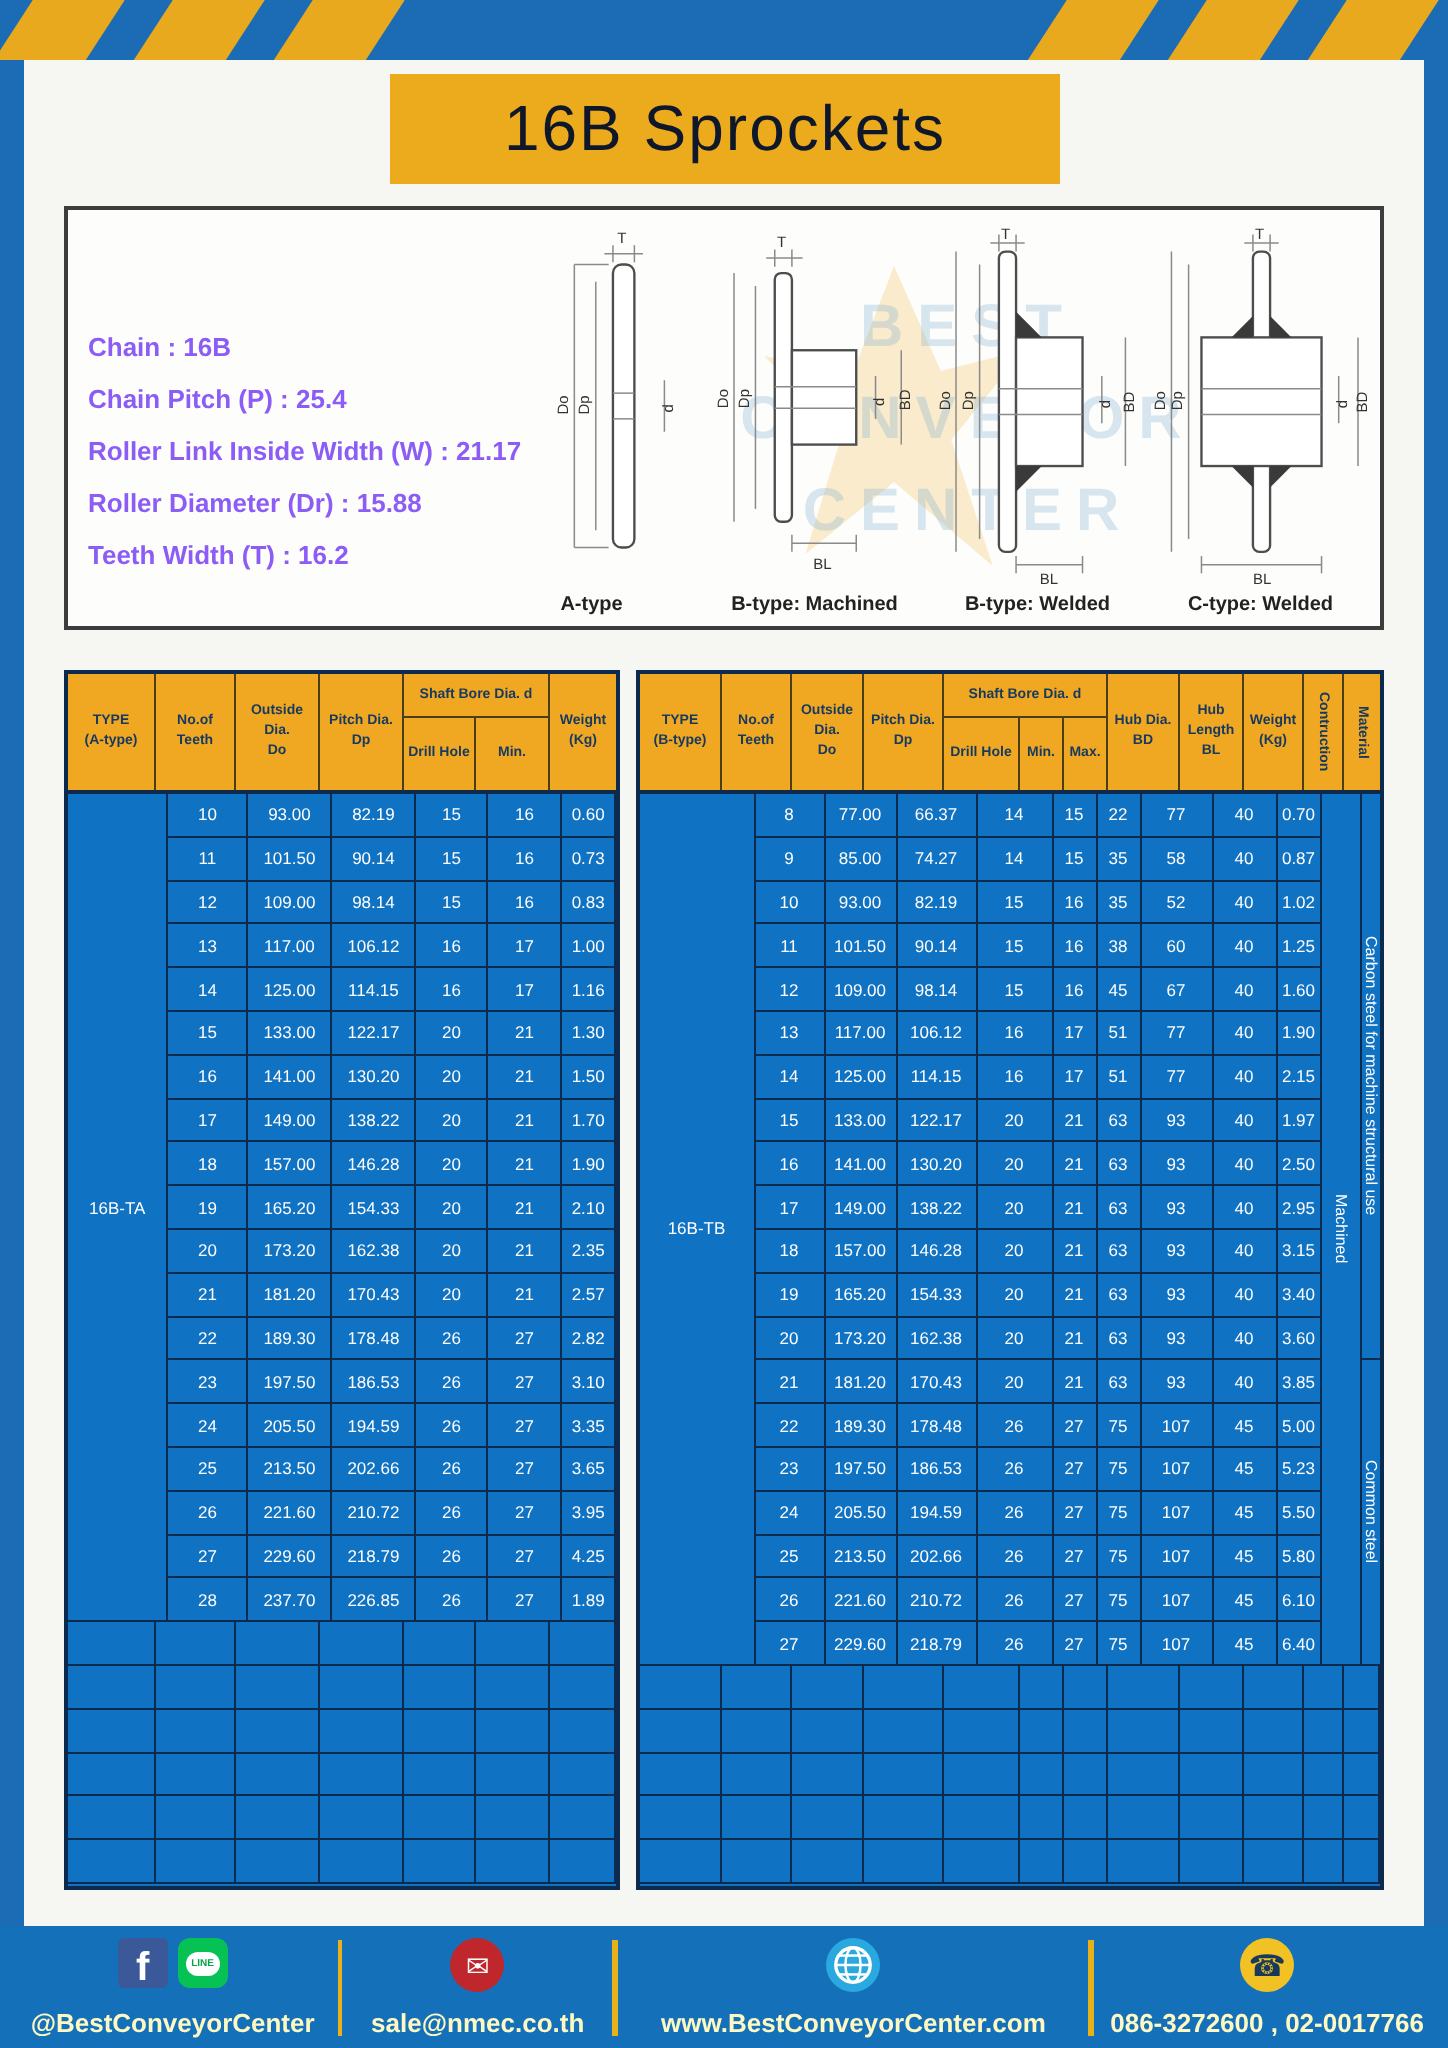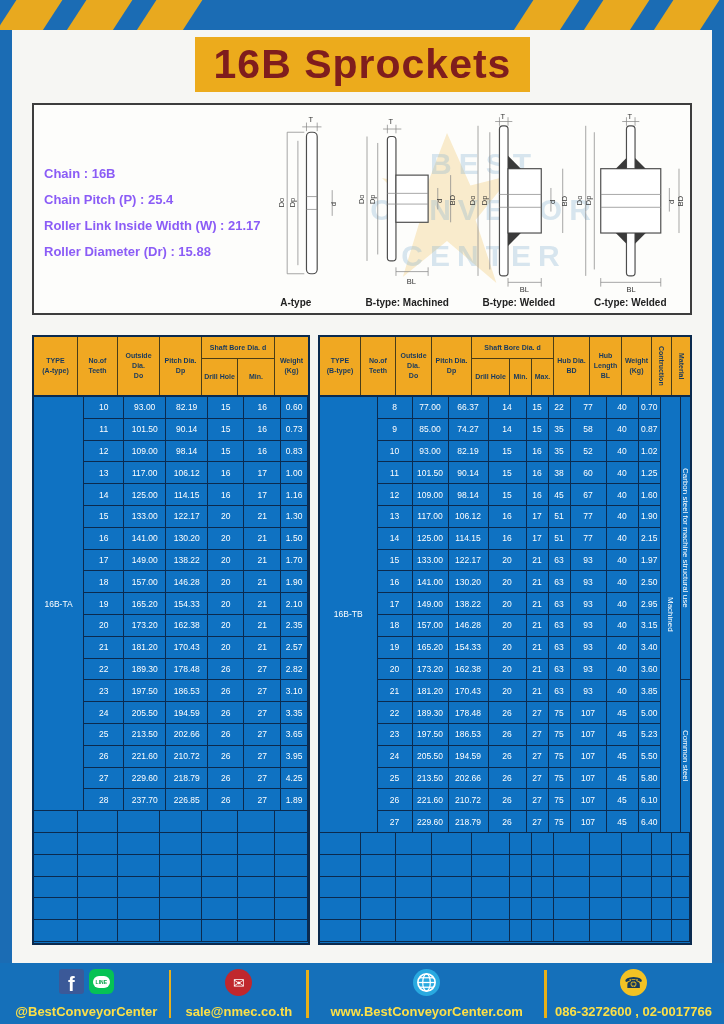--- a/index.html
+++ b/index.html
@@ -10,21 +10,21 @@
   .stripe-bar{position:absolute;left:0;top:0;width:724px;height:30px;background:#1b6cb4;}
   .stripe-group{position:absolute;top:0;height:30px;overflow:hidden;}
   .sg-left{left:0;width:210px;}
   .sg-right{right:0;width:215px;}
   .stripe{position:absolute;top:-6px;width:46px;height:44px;background:#e8a91f;transform:skewX(-33deg);}
   
   .page{position:absolute;left:12px;top:30px;width:700px;height:933px;background:#f6f6f3;}
   
   .banner{position:absolute;left:195px;top:37px;width:335px;height:55px;background:#ecab1c;
           display:flex;align-items:center;justify-content:center;}
-  .banner-text{font-size:41px;font-weight:bold;color:#7f1d1d;letter-spacing:1px;}
+  .banner-text{font-size:32px;font-weight:normal;color:#0f172a;letter-spacing:1px;}
   
   .diagram-box{position:absolute;left:32px;top:103px;width:660px;height:212px;background:#fdfdfb;
                border:2px solid #3d3d3d;overflow:hidden;}
   .wm-gold{position:absolute;left:348px;top:28px;width:130px;height:150px;opacity:.22;
            background:#eead25;clip-path:polygon(50% 0,68% 35%,100% 28%,72% 58%,88% 100%,50% 72%,16% 96%,30% 56%,0 30%,34% 36%);}
   .wm-text{position:absolute;left:300px;top:36px;width:300px;text-align:center;z-index:0;
            font-weight:bold;font-size:30px;letter-spacing:7px;line-height:46px;color:rgba(130,176,210,.30);}
   .specs{position:absolute;left:10px;top:56px;z-index:2;font-weight:bold;font-size:13px;
          color:#8b5cf6;line-height:26px;white-space:nowrap;}
   .diagrams{position:absolute;right:4px;top:4px;width:446px;height:202px;display:flex;z-index:1;}
@@ -84,21 +84,21 @@
   .mat-top{height:283.4px;}
   .mat-bot{flex:1;}
   .mat-wrap .strip{border-right:none;width:100%;}
   
   .footer{position:absolute;left:0;top:963px;width:724px;height:61px;background:#1570ba;
           display:flex;align-items:stretch;padding:6px 12px 5px 12px;}
   .fsec{display:flex;flex-direction:column;align-items:center;justify-content:space-between;}
   .fsec-1{width:160px;}.fsec-2{width:128px;}.fsec-3{width:236px;}.fsec-4{flex:1;}
   .fdiv{width:3px;background:#e8b019;margin:1px 8px;}
   .ficons{display:flex;gap:5px;align-items:center;}
-  .flabel{color:#fde047;font-weight:bold;font-size:13px;white-space:nowrap;}
+  .flabel{color:#fef9c3;font-weight:bold;font-size:13px;white-space:nowrap;}
   .icon-fb{width:25px;height:25px;background:#3b5998;border-radius:3px;color:#fff;font-weight:bold;
            font-size:20px;display:flex;align-items:flex-end;justify-content:center;line-height:.95;}
   .icon-line{width:25px;height:25px;background:#06c255;border-radius:6px;display:flex;align-items:center;justify-content:center;}
   .icon-line .bubble{width:17px;height:12px;background:#fff;border-radius:6px;color:#06a34a;
            font-size:5px;font-weight:bold;display:flex;align-items:center;justify-content:center;}
   .icon-round{width:27px;height:27px;border-radius:50%;display:flex;align-items:center;justify-content:center;}
   .icon-mail{background:#c0272d;color:#fff;font-size:14px;}
   .icon-globe{background:#29a9e0;}
   .icon-phone{background:#f2c224;color:#173a5c;font-size:15px;}
 </style>
@@ -131,20 +131,21 @@
     <div class="wm-text">
       <div>BEST</div>
       <div>CONVEYOR</div>
       <div>CENTER</div>
     </div>
     <div class="specs">
       <div>Chain : 16B</div>
       <div>Chain Pitch (P) : 25.4</div>
       <div>Roller Link Inside Width (W) : 21.17</div>
       <div>Roller Diameter (Dr) : 15.88</div>
+      <div>Teeth Width (T) : 16.2</div>
     </div>
 
     <div class="diagrams">
 
       <div class="diag">
         <svg viewBox="0 0 104 168">
           <line class="dimline" x1="58" y1="13" x2="76" y2="13"></line>
           <line class="dimline" x1="62" y1="9" x2="62" y2="17"></line>
             <line class="dimline" x1="72" y1="9" x2="72" y2="17"></line>
           <text class="dimtxt" x="64" y="8">T</text>

